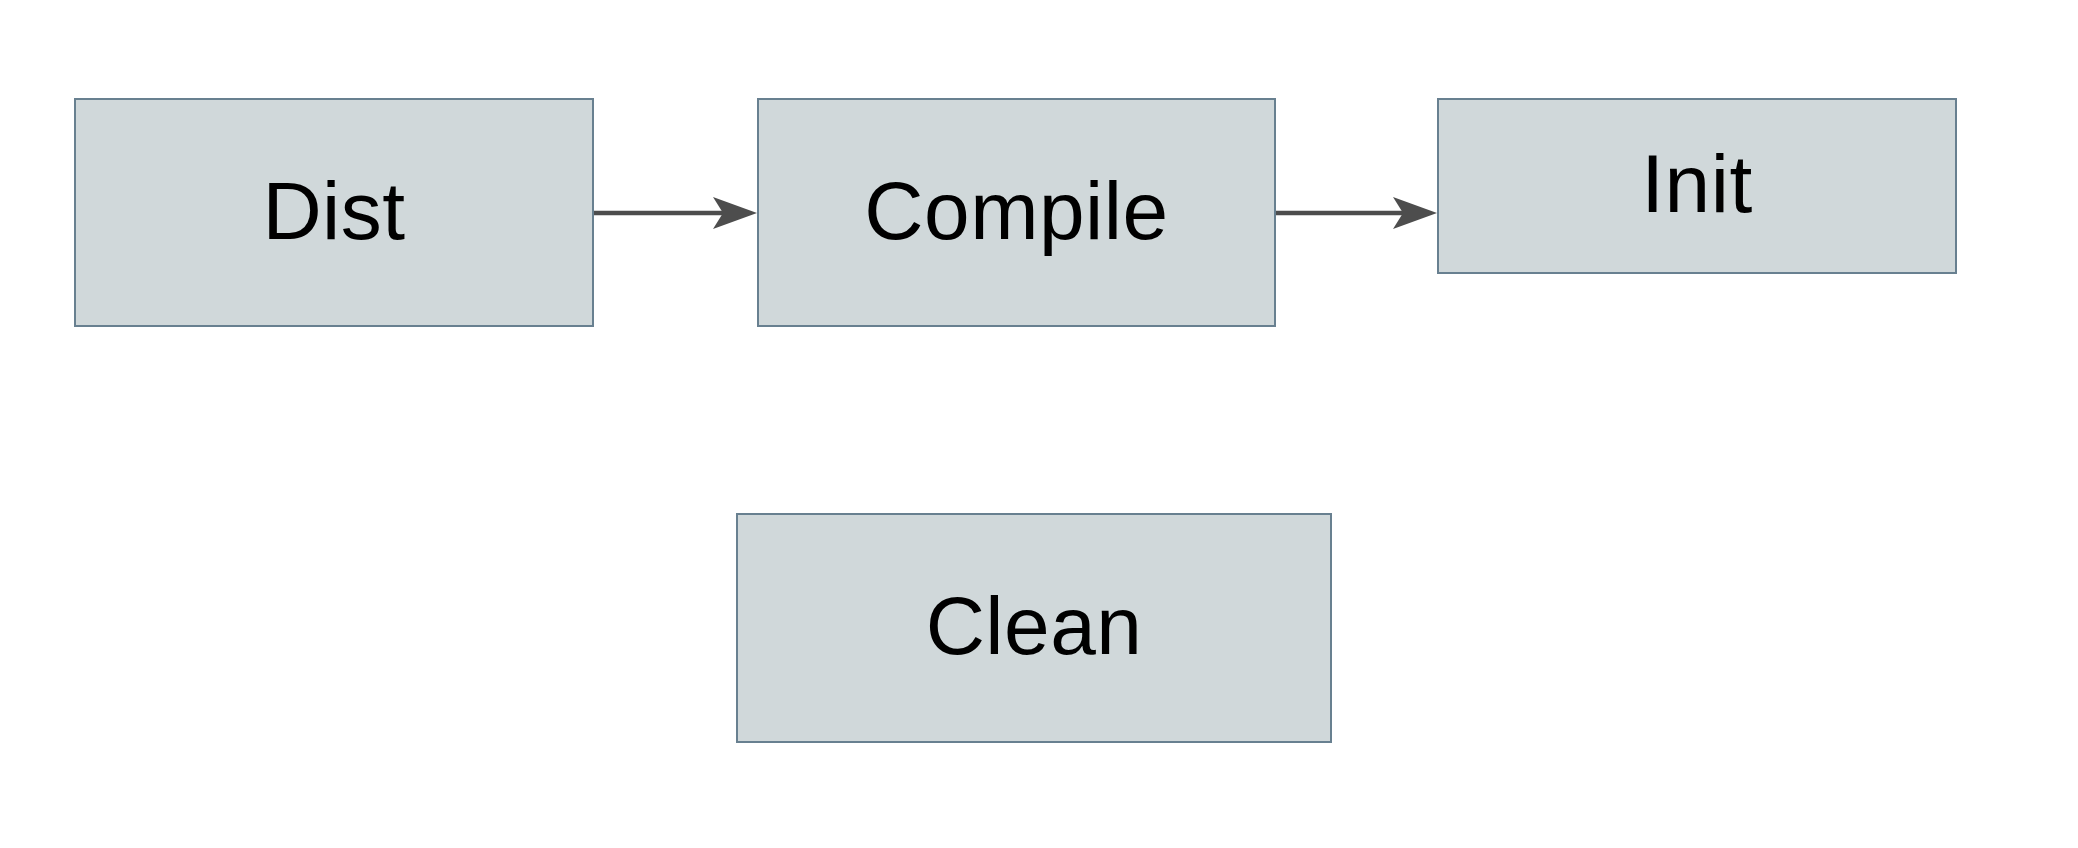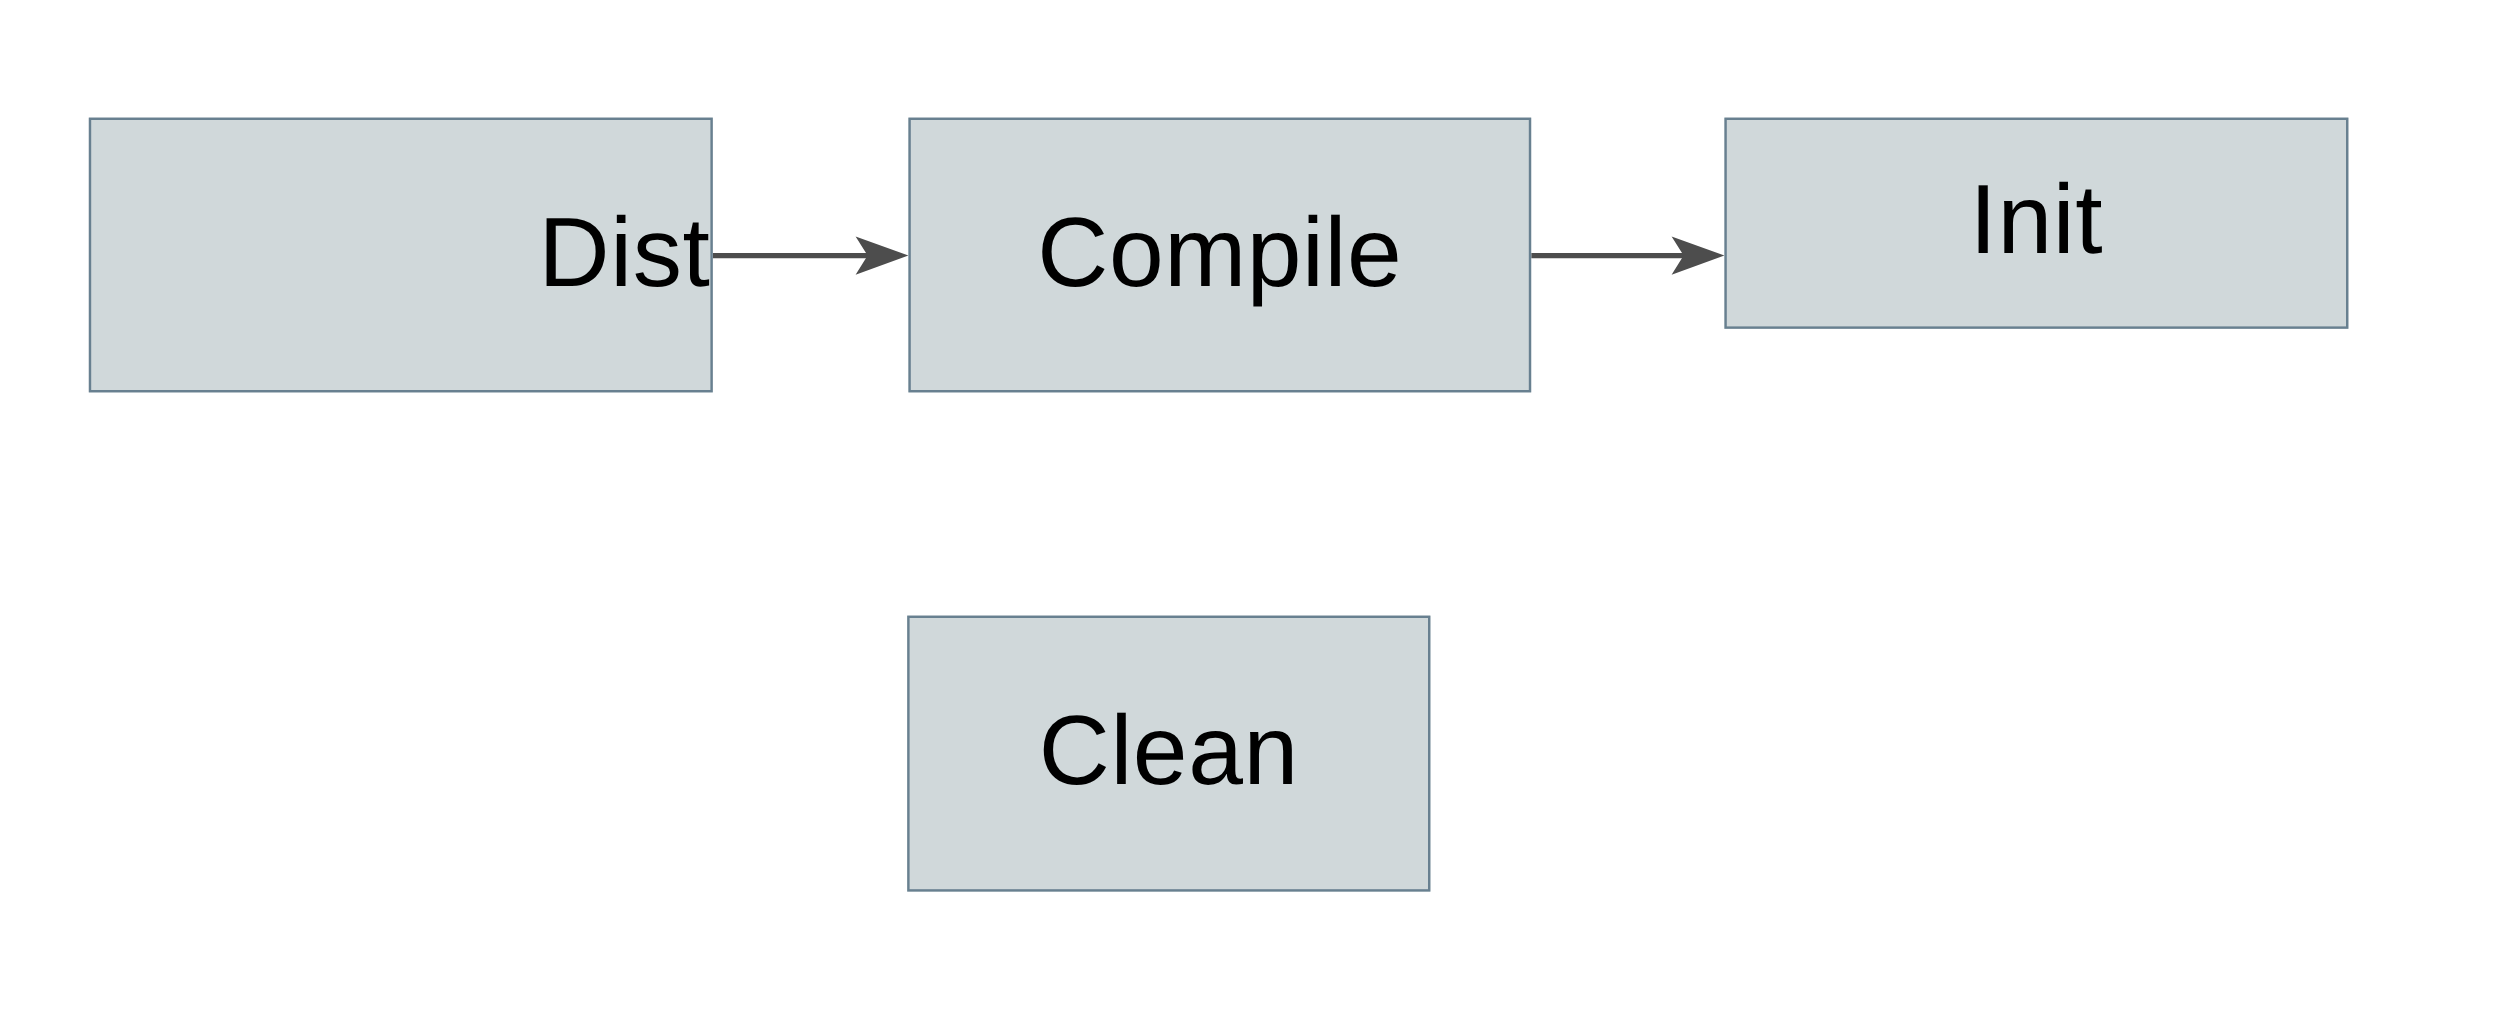--- a/index.html
+++ b/index.html
@@ -33,24 +33,24 @@
     justify-content: center;
   }
   .node-label {
     font-size: 82px;
     line-height: 1;
     color: var(--text-color, #000000);
     white-space: nowrap;
     letter-spacing: 0.5px;
     transform: translateY(-2px);
   }
-  .node-dist    { left: 74px;   top: 98px;  width: 520px; height: 229px; justify-content: flex-end; }
+  .node-dist    { left: 74px;   top: 98px;  width: 520px; height: 229px; }
   .node-compile { left: 757px;  top: 98px;  width: 519px; height: 229px; }
   .node-init    { left: 1437px; top: 98px;  width: 520px; height: 176px; }
-  .node-clean   { left: 756px;  top: 513px; width: 436px; height: 230px; }
+  .node-clean   { left: 736px;  top: 513px; width: 596px; height: 230px; }
   .edge-line {
     stroke: var(--arrow-color, #4d4d4d);
     stroke-width: 4.5;
     fill: none;
   }
   .edge-head {
     fill: var(--arrow-color, #4d4d4d);
     stroke: none;
   }
 </style>

